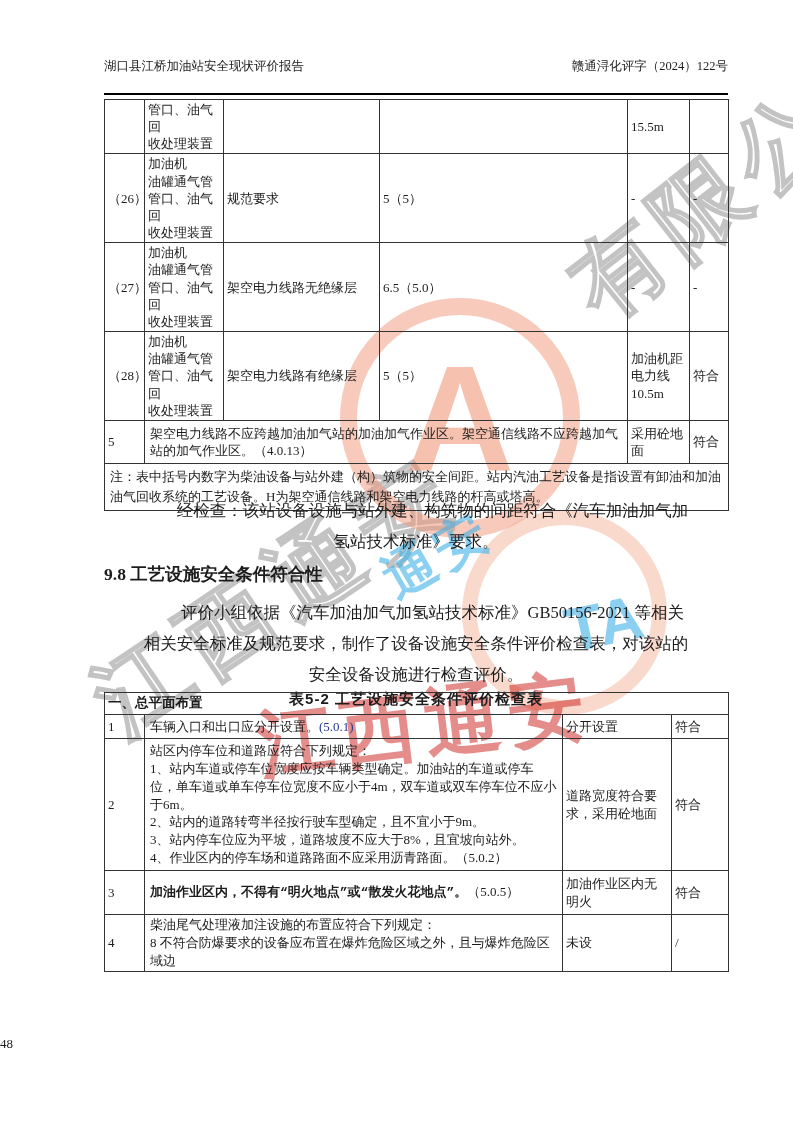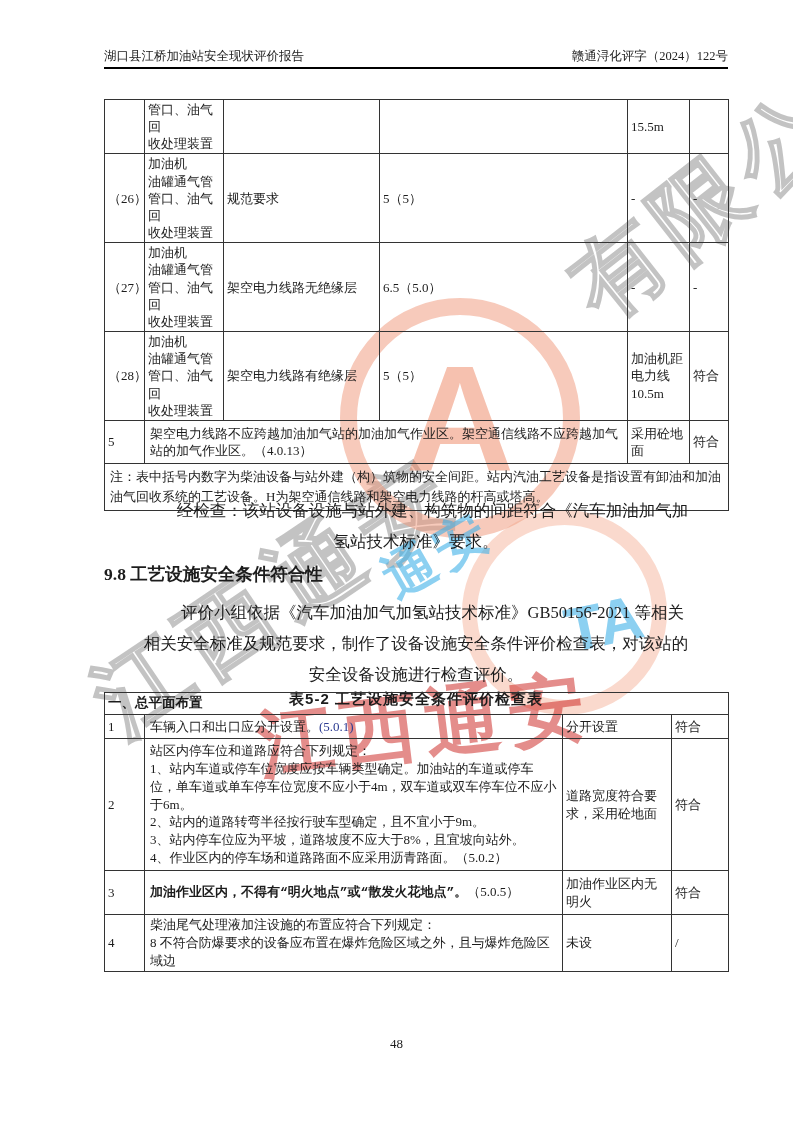--- a/index.html
+++ b/index.html
@@ -12,42 +12,42 @@
   .wm-outline{color:transparent;-webkit-text-stroke:2px rgba(145,145,145,.55);
               font-family:"Liberation Sans","DejaVu Sans",sans-serif;font-weight:bold;white-space:nowrap;}
   .wm-red{color:rgba(201,28,24,.5);font-family:"Liberation Sans","DejaVu Sans",sans-serif;
           font-weight:bold;white-space:nowrap;}
   .wm-blue{color:rgba(64,177,232,.6);font-family:"Liberation Sans","DejaVu Sans",sans-serif;
            font-weight:bold;white-space:nowrap;}
   .wm-a{color:rgba(238,132,96,.5);font-family:"Liberation Sans","DejaVu Sans",sans-serif;font-weight:bold;}
   
   #content{position:absolute;inset:0;z-index:2;}
   .abs{position:absolute;}
-  #header{left:104px;top:48px;width:624px;display:flex;justify-content:space-between;
-          align-items:flex-end;border-bottom:2px solid #000;padding-bottom:2px;font-size:12.5px;}
+  #header{left:104px;top:58px;width:624px;display:flex;justify-content:space-between;
+          align-items:flex-end;border-bottom:2px solid #000;padding-bottom:18px;font-size:12.5px;}
   #header .right{font-weight:normal;}
   table{border-collapse:collapse;table-layout:fixed;width:624px;}
   td{border:1px solid #333;font-size:13px;line-height:1.32;
      vertical-align:middle;padding:1px 3px;overflow:hidden;}
   .ml{white-space:pre-line;}
   .tl{text-align:left;padding-left:5px;padding-right:5px;}
   #table1{left:104px;top:99px;}
   #table2{left:104px;top:692px;}
   #table2 td{line-height:1.38;}
   .hdr{font-family:"Liberation Sans","DejaVu Sans",sans-serif;font-weight:bold;font-size:13.5px;}
   .bold-req{font-family:Liberation Mono, monospace;font-weight:bold;}
   .ref-blue{color:#2b3a91;}
   .para{left:104px;top:0;width:624px;font-size:16.5px;line-height:31px;
         text-indent:2em;white-space:pre-line;text-align:center;}
   #para1{top:495px;}
   #para2{top:597px;}
   #heading52{left:104px;top:562px;width:624px;font-size:17.5px;font-weight:bold;}
   #t2title{left:104px;top:690px;width:624px;text-align:center;font-weight:bold;font-size:15px;
            font-family:"Liberation Sans","DejaVu Sans",sans-serif;letter-spacing:1px;}
-  #pagenum{left:0;top:1036px;width:793px;text-align:center;font-size:13px;}
+  #pagenum{left:0;top:1036px;width:793px;font-size:13px;}
 </style>
 </head>
 <body>
 
 <div id="page">
 
   <div id="watermarks">
     <div class="wm wm-outline" style="left:545px;top:250px;font-size:92px;letter-spacing:10px;transform:rotate(-38deg);transform-origin:left top;">有限公司</div>
     <div class="wm wm-outline" style="left:70px;top:660px;font-size:92px;letter-spacing:12px;transform:rotate(-34deg);transform-origin:left top;">江西通安</div>
     <div class="wm wm-ring" style="left:340px;top:298px;width:240px;height:240px;border:17px solid rgba(240,150,120,.5);">

